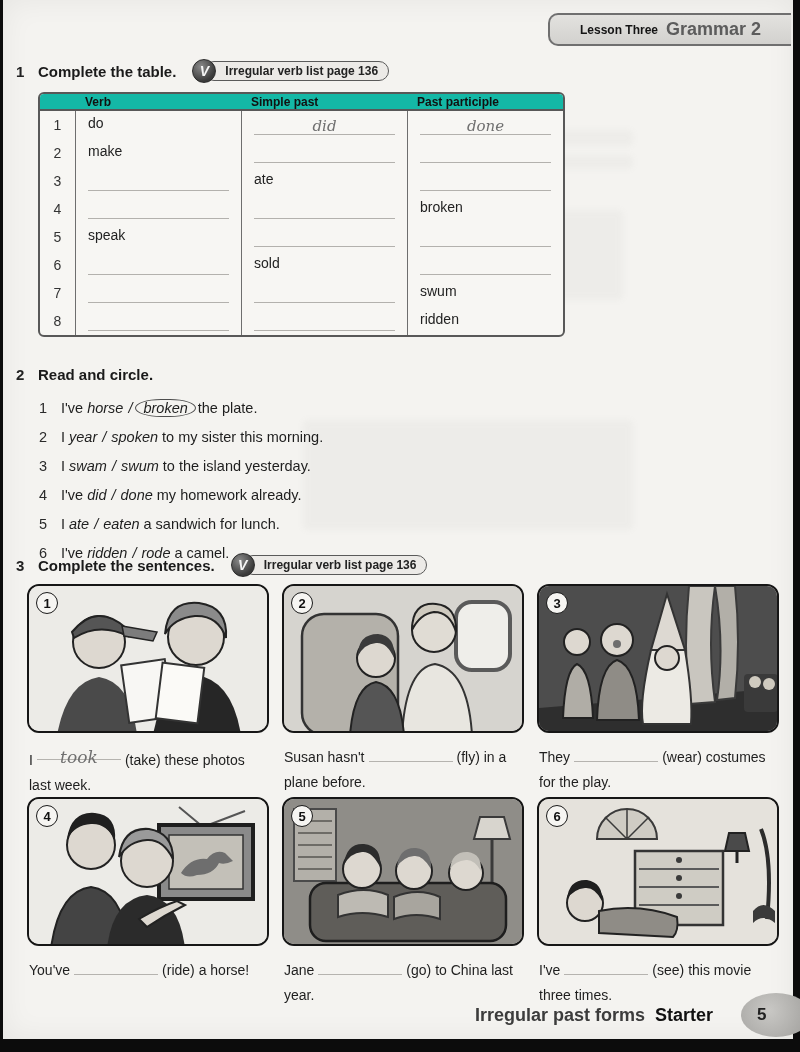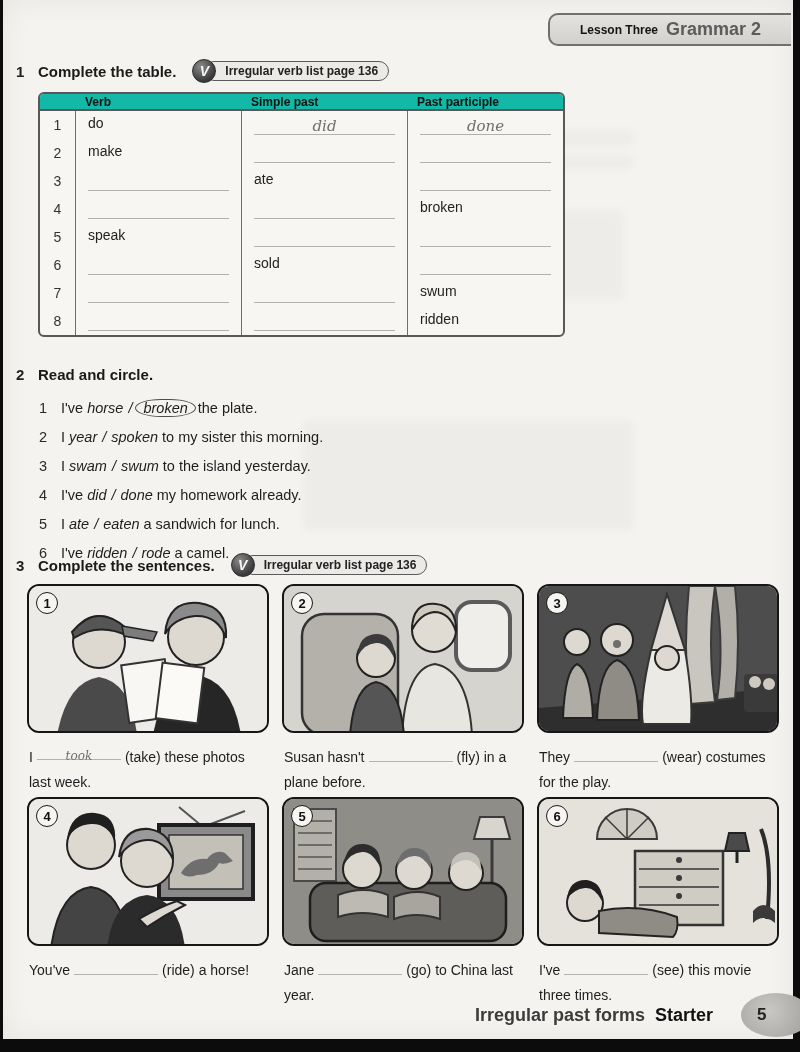--- a/index.html
+++ b/index.html
@@ -58,21 +58,21 @@
     grid-template-columns:242px 242px 242px; grid-auto-rows:auto; column-gap:13px; }
   .pic { width:242px; height:149px; border:2.5px solid #161616; border-radius:12px;
     overflow:hidden; position:relative; background:#e9e7e3; }
   .pic svg { display:block; }
   .pic .numb { position:absolute; left:7px; top:6px; width:22px; height:22px; border-radius:50%;
     background:#f6f5f2; border:1.6px solid #1a1a1a; font-weight:bold; font-size:13px; color:#111;
     display:flex; align-items:center; justify-content:center; z-index:3; }
   .cap { padding:12px 4px 0 2px; font-size:14px; color:#1e1e1e; line-height:1.75; height:64px; }
   .cap .blank { display:inline-block; width:84px; border-bottom:1.3px solid #b5b3af; height:15px;
     vertical-align:baseline; text-align:center; margin:0 4px; }
-  .cap .blank .hand { font-size:12px; position:relative; top:-2px; }
+  .cap .blank .hand { font-size:17px; position:relative; top:-2px; }
 
   
   .footer { position:absolute; right:80px; bottom:13px; font-size:18px; display:flex; gap:10px; align-items:baseline; }
   .footer .f1 { font-weight:bold; color:#3c3c3c; }
   .footer .f2 { font-weight:bold; color:#111; }
   .corner { position:absolute; right:-18px; bottom:2px; width:70px; height:44px; border-radius:50%;
     background:radial-gradient(circle at 40% 40%, #c9c8c5, #9d9c99); display:flex; align-items:center; }
   .corner span { font-weight:bold; font-size:17px; color:#222; margin-left:16px; }
 </style>
 </head>

